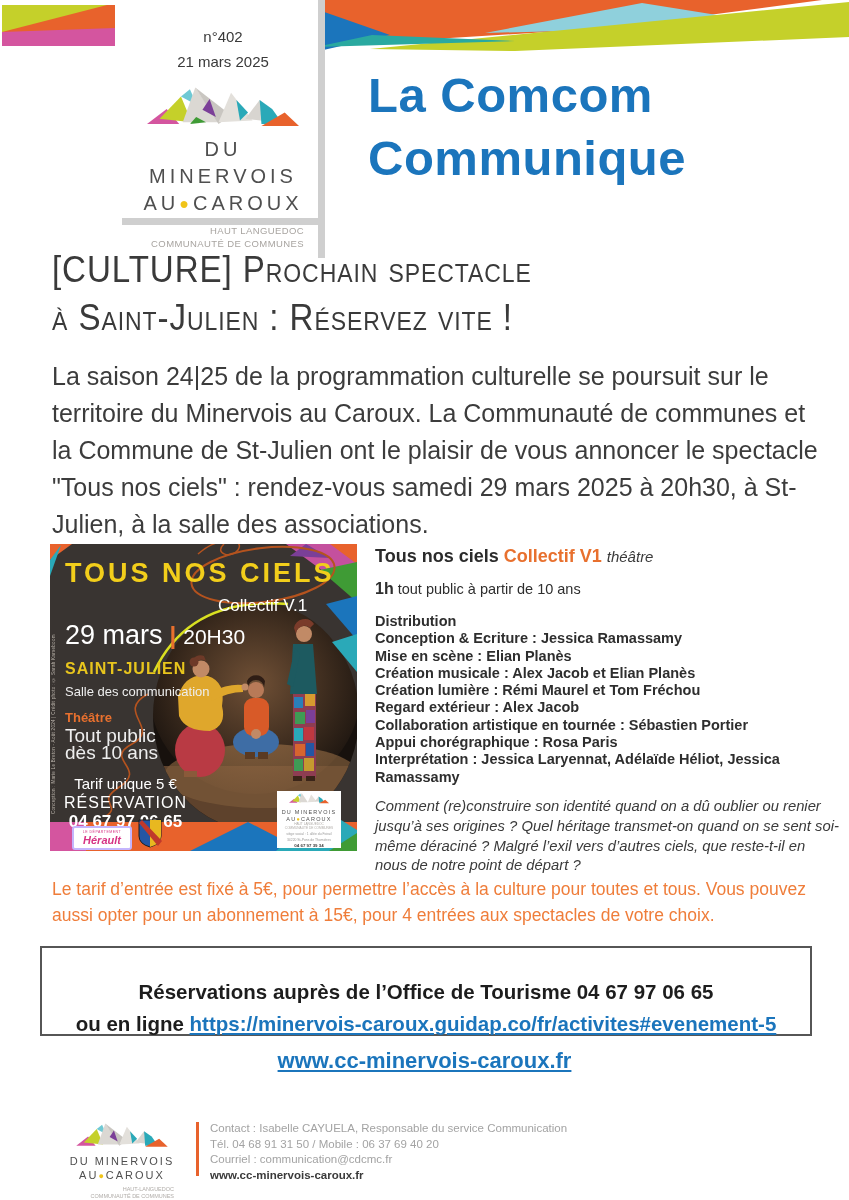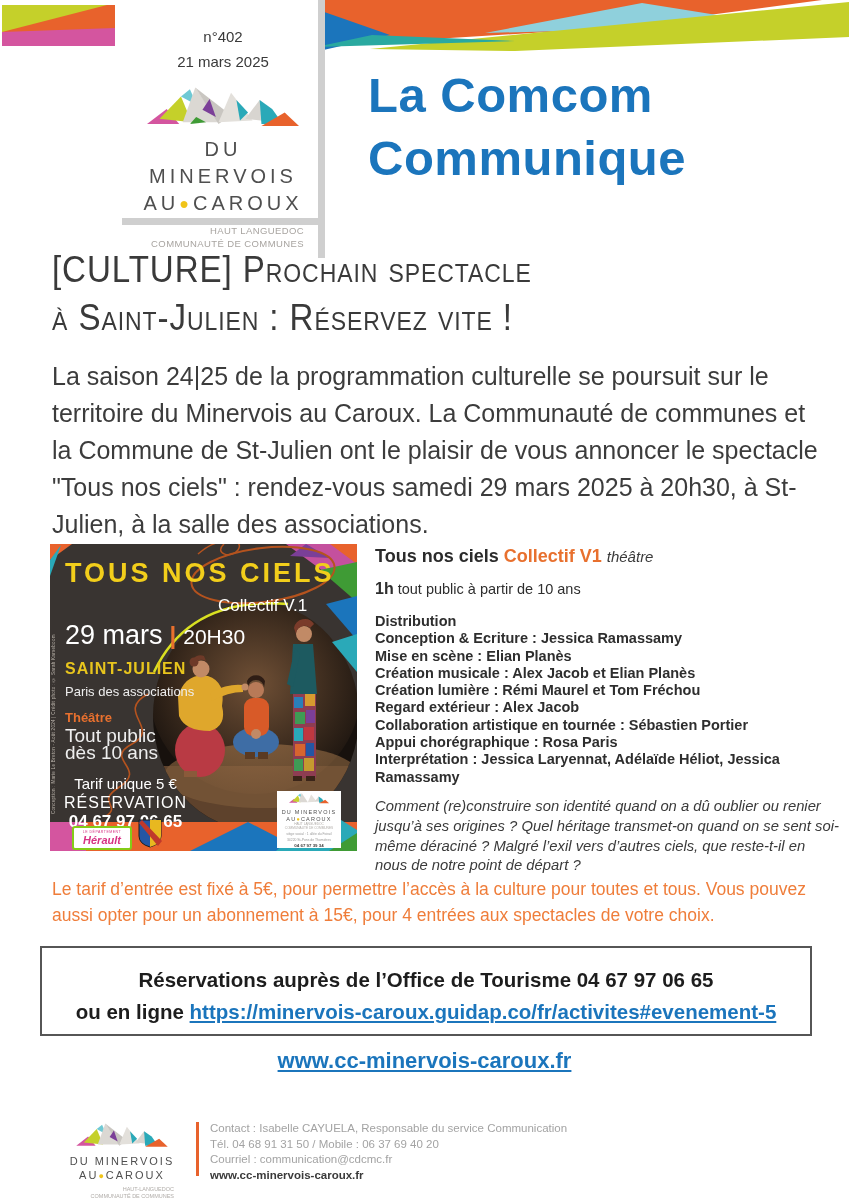--- a/index.html
+++ b/index.html
@@ -33,21 +33,21 @@
   .p-daterow{left:15px;top:76px;color:#fff;display:flex;align-items:baseline;gap:7px;}
   .p-date{font-size:27px;} .p-sep{color:#e8702e;font-size:24px;font-weight:bold;} .p-time{font-size:21px;text-align:right;}
   .p-place{left:15px;top:116px;font-size:16px;font-weight:bold;color:#e8c51d;letter-spacing:1px;}
   .p-venue{left:15px;top:140px;font-size:13px;color:#eee;}
   .p-genre{left:15px;top:166px;font-size:13px;font-weight:bold;color:#e8702e;}
   .p-aud{left:15px;top:183px;font-size:19px;color:#eee;line-height:17px;}
   .p-pricing{left:8px;top:230px;width:135px;text-align:center;color:#fff;line-height:19px;}
   .p-price{font-size:15px;} .p-resa{font-size:16px;letter-spacing:1px;} .p-phone{font-size:17px;font-weight:bold;}
   .p-credit{left:1px;top:30px;height:240px;writing-mode:vertical-rl;transform:rotate(180deg);
             font-size:4.5px;color:#b9b2aa;letter-spacing:.3px;z-index:3;}
-  .herault{left:22px;top:282px;width:56px;height:20px;background:#fff;border:2px solid #84cc16;border-radius:3px;
+  .herault{left:22px;top:282px;width:56px;height:20px;background:#fff;border:2px solid #c4b5fd;border-radius:3px;
            z-index:3;text-align:center;color:#d63384;}
   .herault .cap{font-size:3.5px;line-height:4px;letter-spacing:.5px;margin-top:2px;}
   .herault .nm{font-size:11px;font-weight:bold;font-style:italic;line-height:12px;}
   .shield{left:88px;top:275px;z-index:3;}
   .partner{left:227px;top:247px;width:64px;height:57px;background:#fff;z-index:3;text-align:center;overflow:hidden;}
   .partner .nm{font-size:5.5px;letter-spacing:1.2px;color:#4f4f4f;line-height:6.5px;}
   .partner .sb{font-size:3.2px;color:#b0aca8;line-height:4px;}
   .partner .ad{font-size:3.4px;color:#9a9a9a;line-height:4.4px;margin-top:2px;}
   .partner .ph{font-size:4.4px;color:#3a3a3a;font-weight:bold;line-height:5.5px;}
 
@@ -56,21 +56,21 @@
   .d-titlerow{font-size:18px;font-weight:bold;color:#2b2b2b;}
   .d-coll{color:#e8702e;} .d-genre{font-weight:normal;font-style:italic;font-size:15px;color:#3a3a3a;}
   .d-dur{margin-top:13px;font-size:14.5px;} .d-dur b{font-size:16px;}
   .d-dist{margin-top:15px;font-size:14.5px;font-weight:bold;line-height:17.3px;}
   .d-syn{margin-top:11px;font-style:italic;font-size:14.8px;line-height:19.8px;color:#3a3a3a;}
 
   .pricing-note{left:52px;top:876px;width:766px;color:#ef7d3a;font-size:17.5px;line-height:26px;}
 
   .resbox{left:40px;top:946px;width:768px;height:78px;border:2px solid #565656;text-align:center;
           font-size:20.5px;color:#1d1d1d;font-weight:bold;line-height:32px;padding-top:8px;box-sizing:content-box;}
-  .resbox .l1{margin-top:8px;}
+  .resbox .l1{margin-top:20px;}
   a.bluelink{color:#1b75bc;text-decoration:underline;}
 
   .siteline{left:0;top:1048px;width:849px;text-align:center;font-size:22px;font-weight:bold;}
 
   
   .f-logo{left:62px;top:1122px;width:120px;text-align:center;}
   .f-name{font-size:11px;letter-spacing:2px;color:#4f4f4f;line-height:14px;}
   .f-dot{color:#f0c419;font-size:9px;}
   .f-sub{font-size:5.5px;color:#b0aca8;text-align:right;padding-right:8px;line-height:7px;margin-top:3px;}
   .f-div{left:196px;top:1122px;width:3px;height:54px;background:#e8622c;}
@@ -219,21 +219,21 @@
     </svg>
 
     <div class="txt p-title">TOUS NOS CIELS</div>
     <div class="txt p-collectif">Collectif V.1</div>
     <div class="txt p-daterow">
       <span class="p-date">29 mars</span>
       <span class="p-sep">|</span>
       <span class="p-time">20H30</span>
     </div>
     <div class="txt p-place">SAINT-JULIEN</div>
-    <div class="txt p-venue">Paris des associations</div>
+    <div class="txt p-venue">Salle des communication</div>
     <div class="txt p-genre">Théâtre</div>
     <div class="txt p-aud">
       <div>Tout public</div>
       <div>dès 10 ans</div>
     </div>
     <div class="txt p-pricing">
       <div class="p-price">Tarif unique 5 €</div>
       <div class="p-resa">RÉSERVATION</div>
       <div class="p-phone">04 67 97 06 65</div>
     </div>

